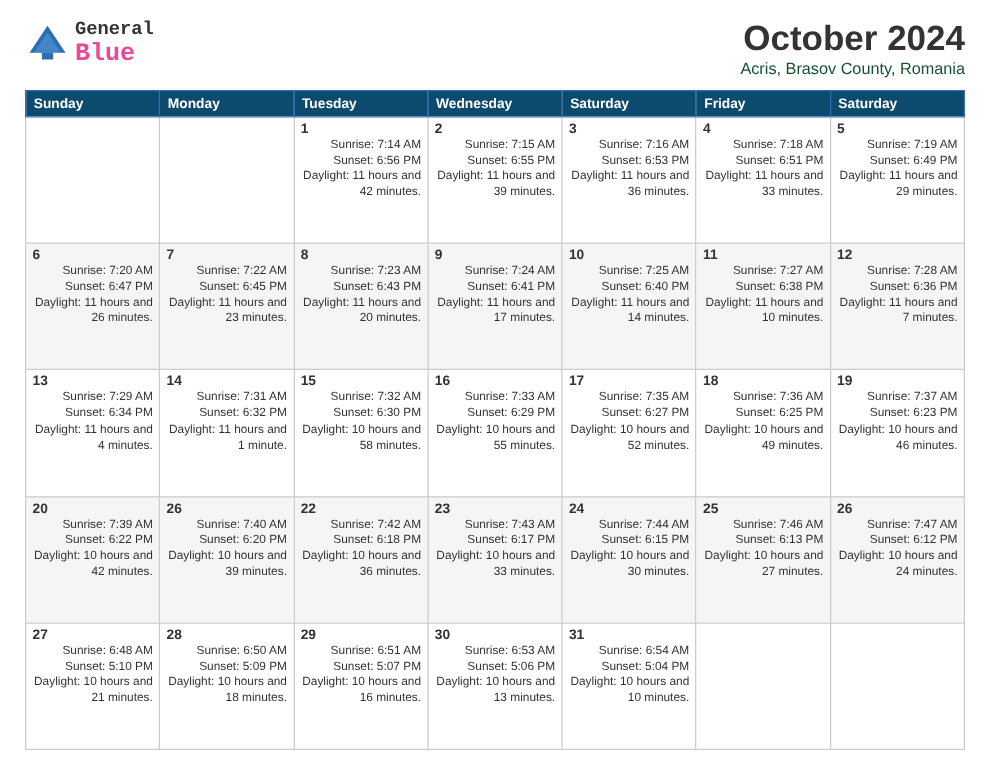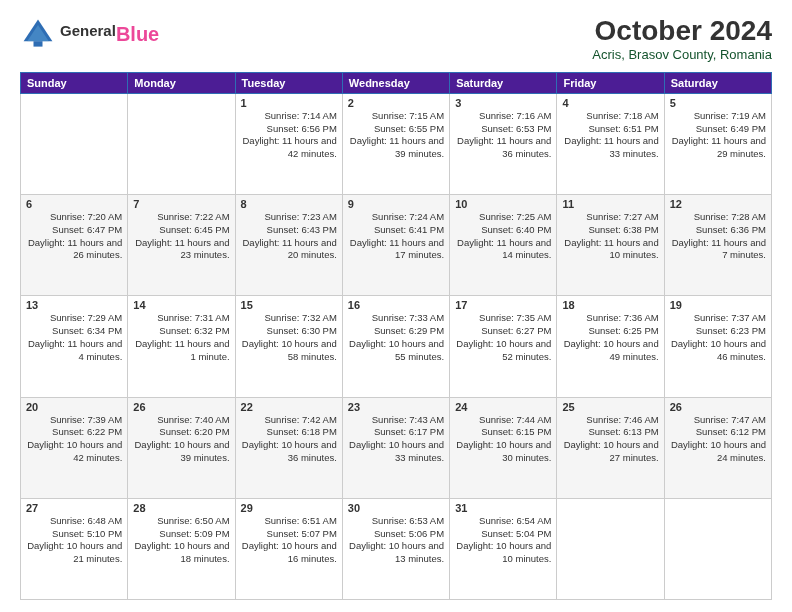--- a/index.html
+++ b/index.html
@@ -23,21 +23,23 @@
       align-items: flex-start;
       margin-bottom: 10px;
     }
     .logo {
       display: flex;
       align-items: center;
       gap: 4px;
     }
     .logo-text {
       display: flex;
+      flex-direction: column;
       line-height: 1.1;
+      font-family: Liberation Mono, monospace;
     }
     .logo-general {
       font-size: 15px;
       font-weight: bold;
       color: #333;
     }
     .logo-blue {
       font-size: 20px;
       font-weight: bold;
       color: #ec4899;
@@ -96,21 +98,21 @@
     .empty-cell {
       background: #f9f9f9;
     }
     tr:nth-child(even) td {
       background: #f5f5f5;
     }
     tr:nth-child(odd) td {
       background: #fff;
     }
     .calendar thead tr th {
-      background: #4c1d95;
+      background: #0c4a6e;
     }
   </style>
 </head>
 <body>
 
 <div class="page">
   <div class="header">
     <div class="logo">
       <svg class="logo-icon" viewBox="0 0 40 40">
         <polygon points="20,4 36,28 4,28" fill="#2e6db4"></polygon>

